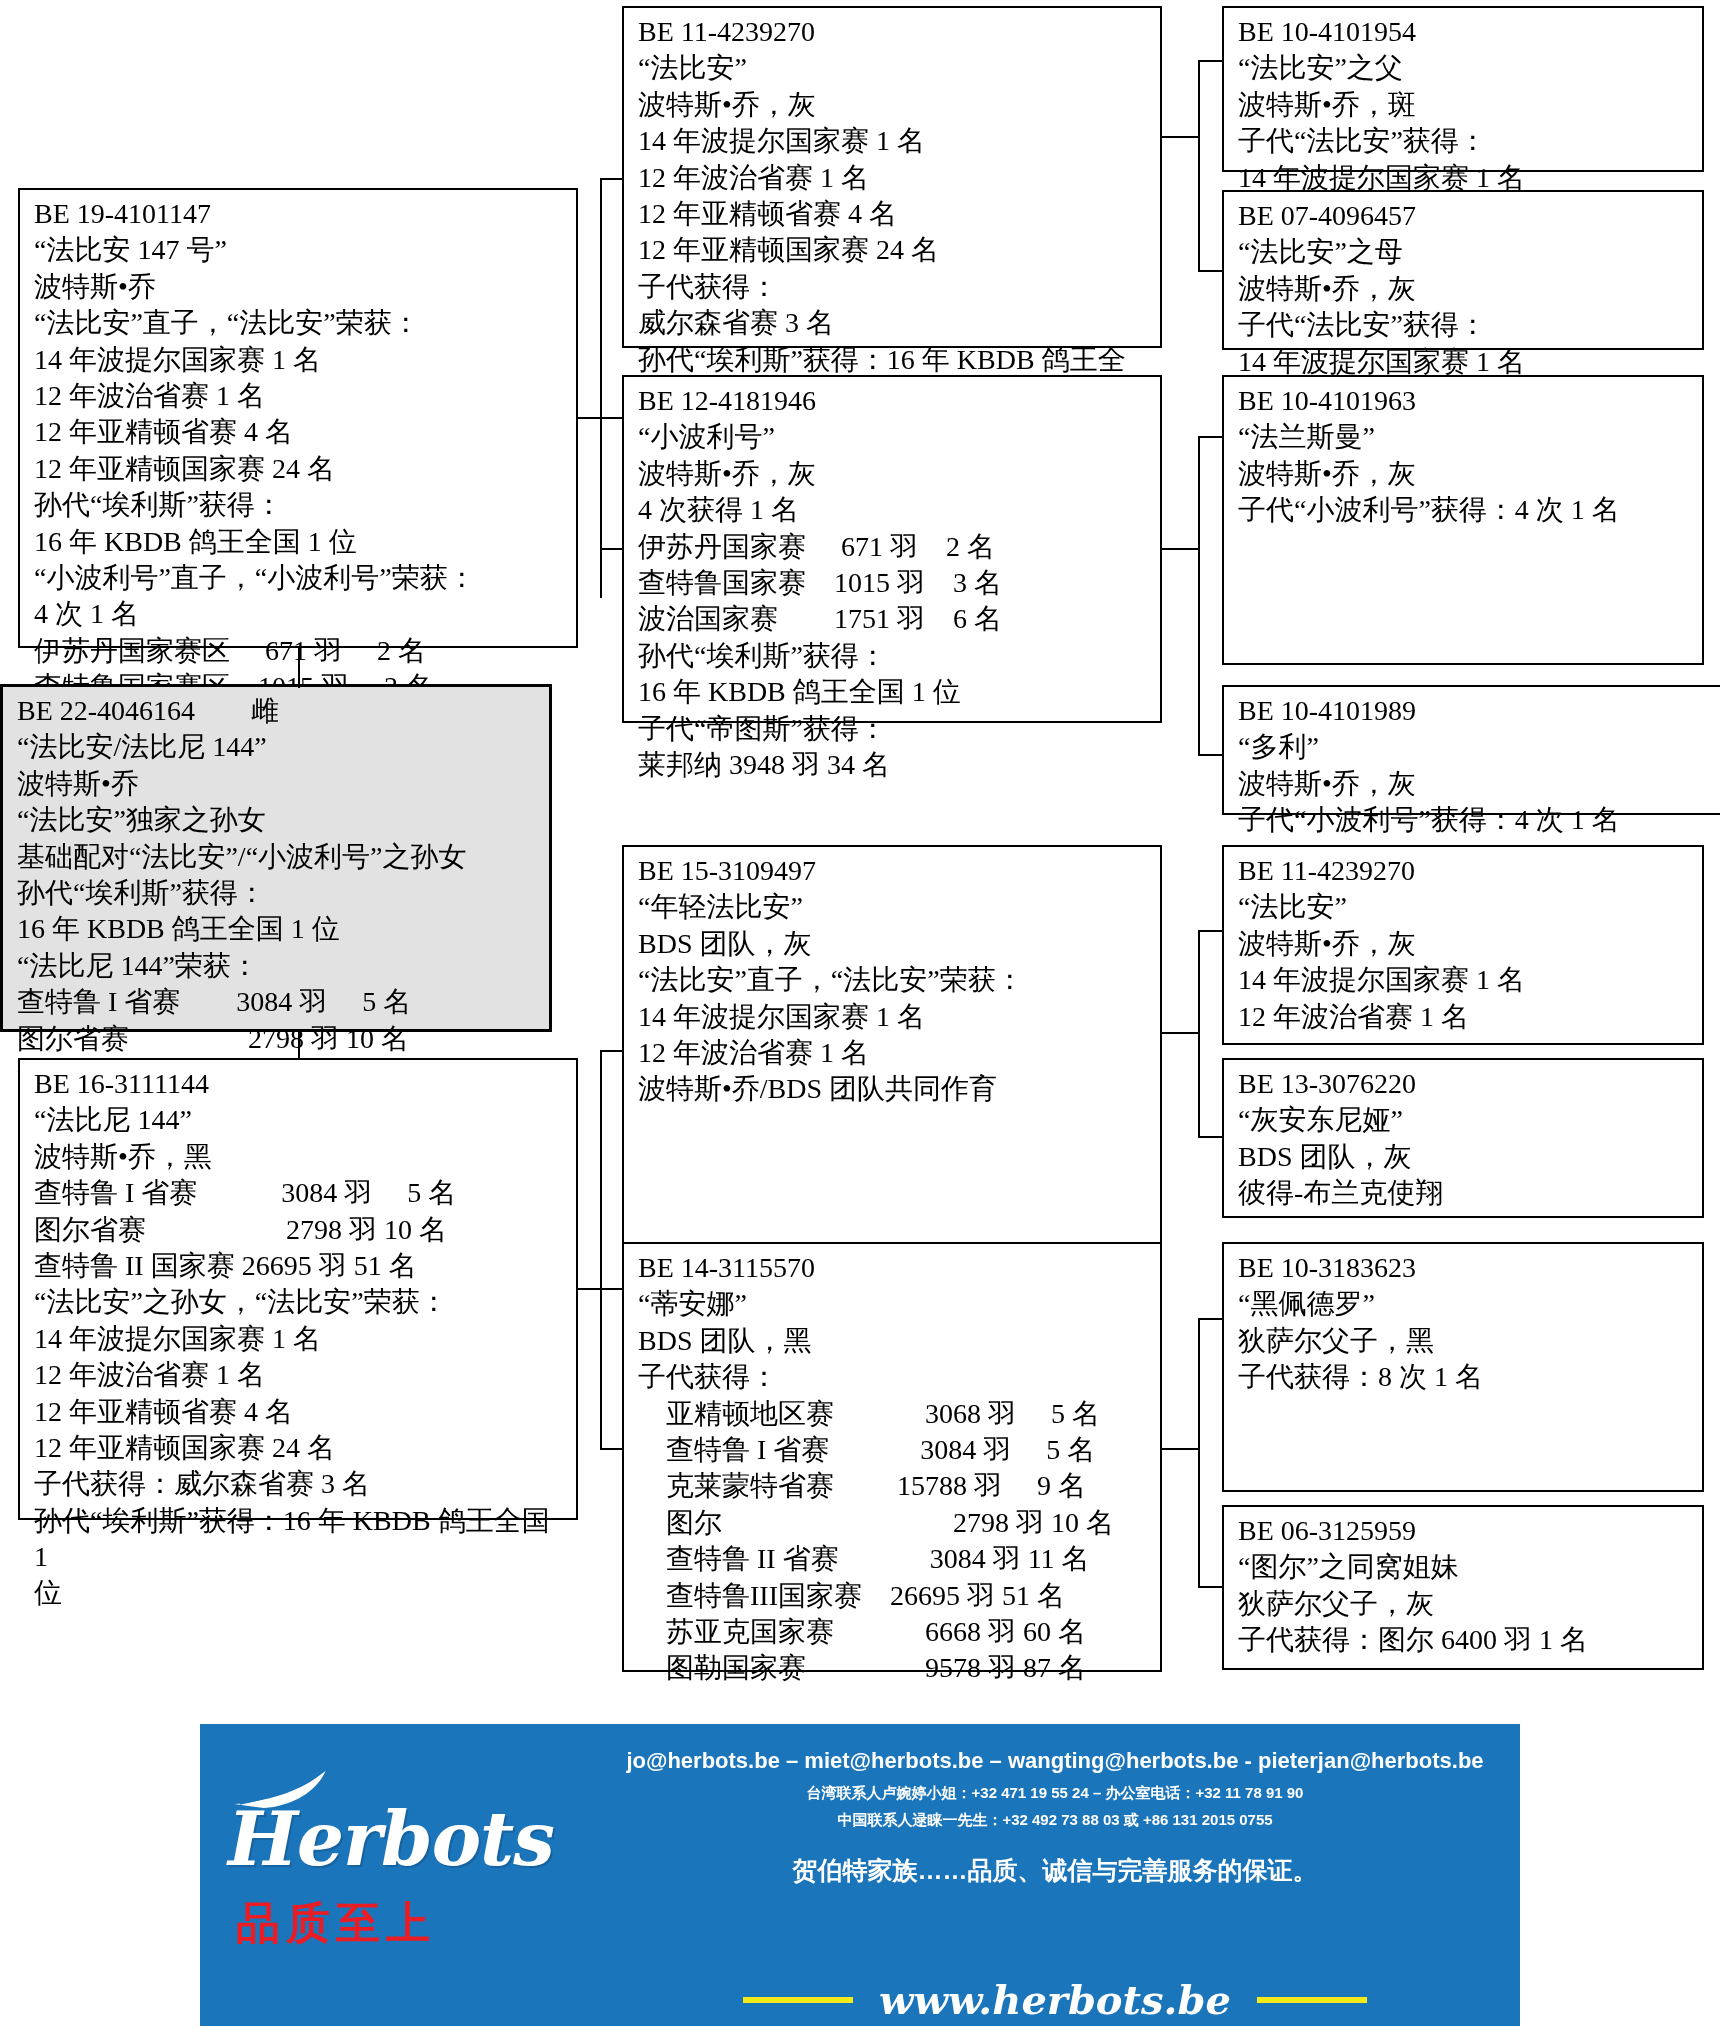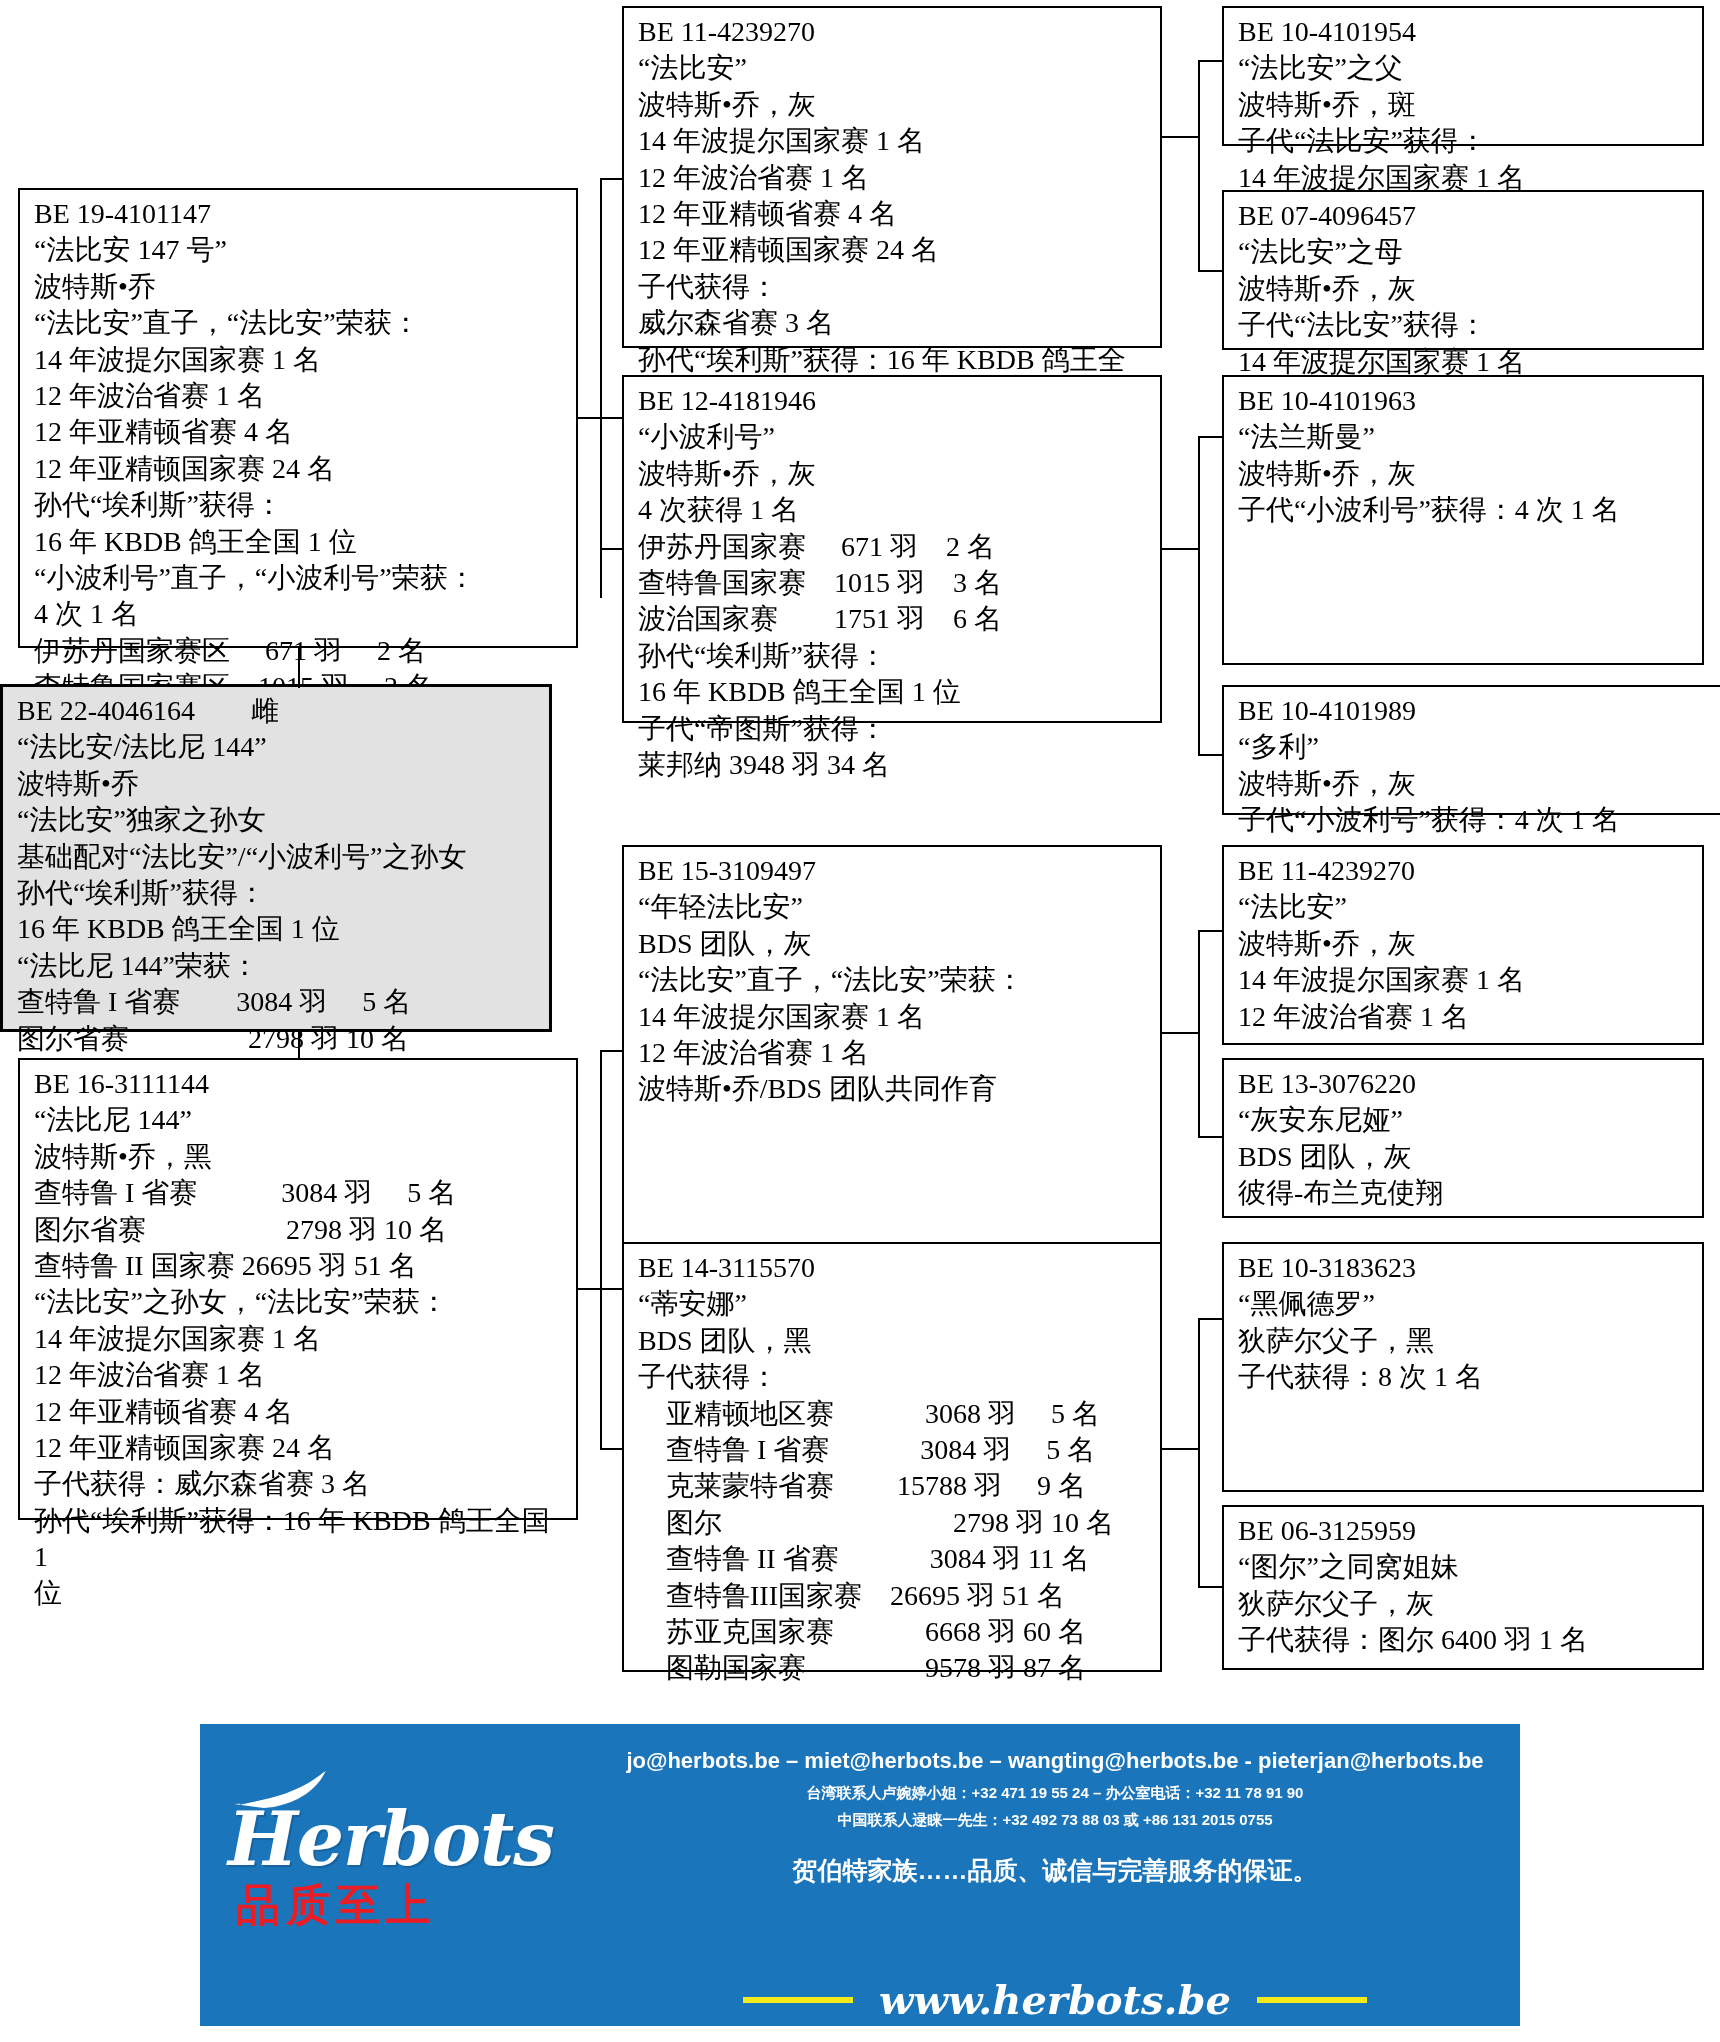--- a/index.html
+++ b/index.html
@@ -71,21 +71,21 @@
     line-height: 1;
     margin-top: 56px;
     margin-left: 10px;
     text-shadow: 2px 2px 0 rgba(0,0,0,0.15);
   }
   #banner .logo .tagline {
     font-family: "Liberation Sans", sans-serif;
     font-weight: bold;
     font-size: 44px;
     color: #ec1c24;
-    margin-top: 0;
+    margin-top: 18px;
     margin-left: 18px;
     letter-spacing: 6px;
   }
   #banner .logo .feather {
     position: absolute;
     left: 12px;
     top: 18px;
     width: 120px;
     height: 46px;
   }
@@ -227,21 +227,21 @@
 子代获得：
 　亚精顿地区赛　　　 3068 羽　 5 名
 　查特鲁 I 省赛　　　 3084 羽　 5 名
 　克莱蒙特省赛　　 15788 羽　 9 名
 　图尔　　　　　　　　 2798 羽 10 名
 　查特鲁 II 省赛　　　 3084 羽 11 名
 　查特鲁III国家赛　26695 羽 51 名
 　苏亚克国家赛　　　 6668 羽 60 名
 　图勒国家赛　　　　 9578 羽 87 名</div>
 
-  <div class="node" style="left:1222px; top:6px; width:482px; height:140px;">BE 10-4101954
+  <div class="node" style="left:1222px; top:6px; width:482px; height:166px;">BE 10-4101954
 “法比安”之父
 波特斯•乔，斑
 子代“法比安”获得：
 14 年波提尔国家赛 1 名</div>
 
   <div class="node" style="left:1222px; top:190px; width:482px; height:160px;">BE 07-4096457
 “法比安”之母
 波特斯•乔，灰
 子代“法比安”获得：
 14 年波提尔国家赛 1 名</div>

